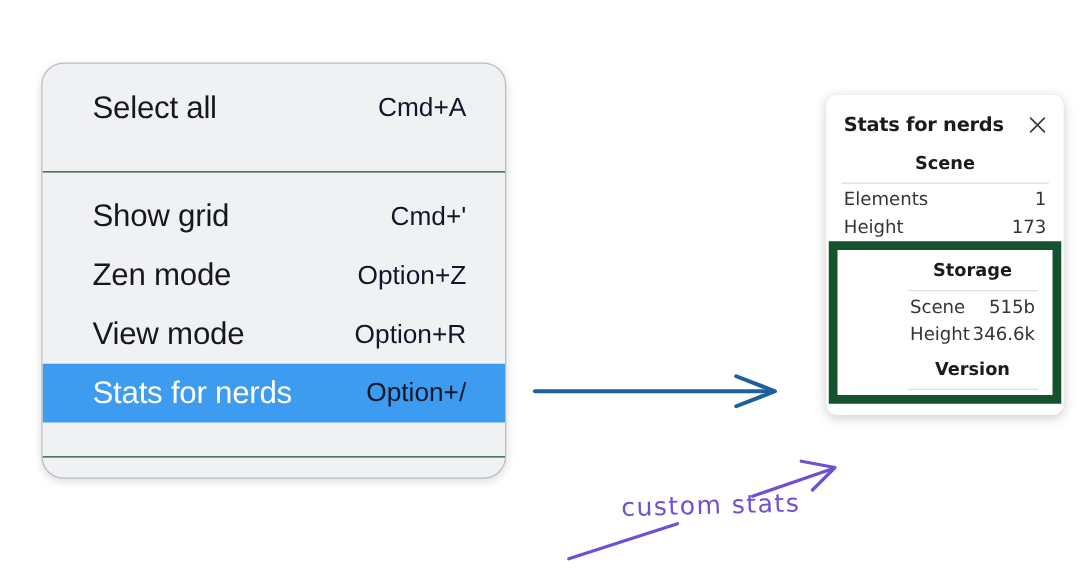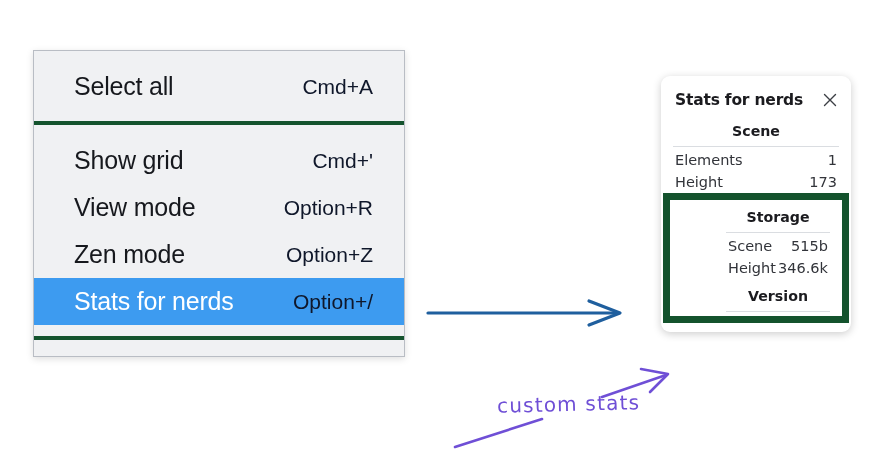--- a/index.html
+++ b/index.html
@@ -17,30 +17,31 @@
   }
 
   
   #context-menu {
     position: absolute;
     left: 33px;
     top: 50px;
     width: 372px;
     background: #f0f1f3;
     border: 1px solid #b9bdc4;
-    border-radius: 0;
+    border-radius: 18px;
     box-shadow: 0 2px 7px rgba(0,0,0,0.13);
     overflow: hidden;
     box-sizing: border-box;
   }
   .menu-section {
     padding: 12px 0 11px 0;
   }
   .menu-section + .menu-section {
-    border-top: 4px solid #14532d;
+    border-top: 1px solid #14532d;
+    margin-top: 16px;
   }
   .menu-section.tail {
     padding: 0;
     height: 16px;
   }
   .menu-item {
     display: flex;
     align-items: center;
     justify-content: space-between;
     height: 47px;
@@ -165,26 +166,26 @@
       <span class="shortcut">Cmd+A</span>
     </div>
   </div>
 
   <div class="menu-section">
     <div class="menu-item">
       <span class="label">Show grid</span>
       <span class="shortcut">Cmd+'</span>
     </div>
     <div class="menu-item">
+      <span class="label">Zen mode</span>
+      <span class="shortcut">Option+Z</span>
+    </div>
+    <div class="menu-item">
       <span class="label">View mode</span>
       <span class="shortcut">Option+R</span>
-    </div>
-    <div class="menu-item">
-      <span class="label">Zen mode</span>
-      <span class="shortcut">Option+Z</span>
     </div>
     <div class="menu-item selected">
       <span class="label">Stats for nerds</span>
       <span class="shortcut">Option+/</span>
     </div>
   </div>
 
   <div class="menu-section tail"></div>
 </div>
 

